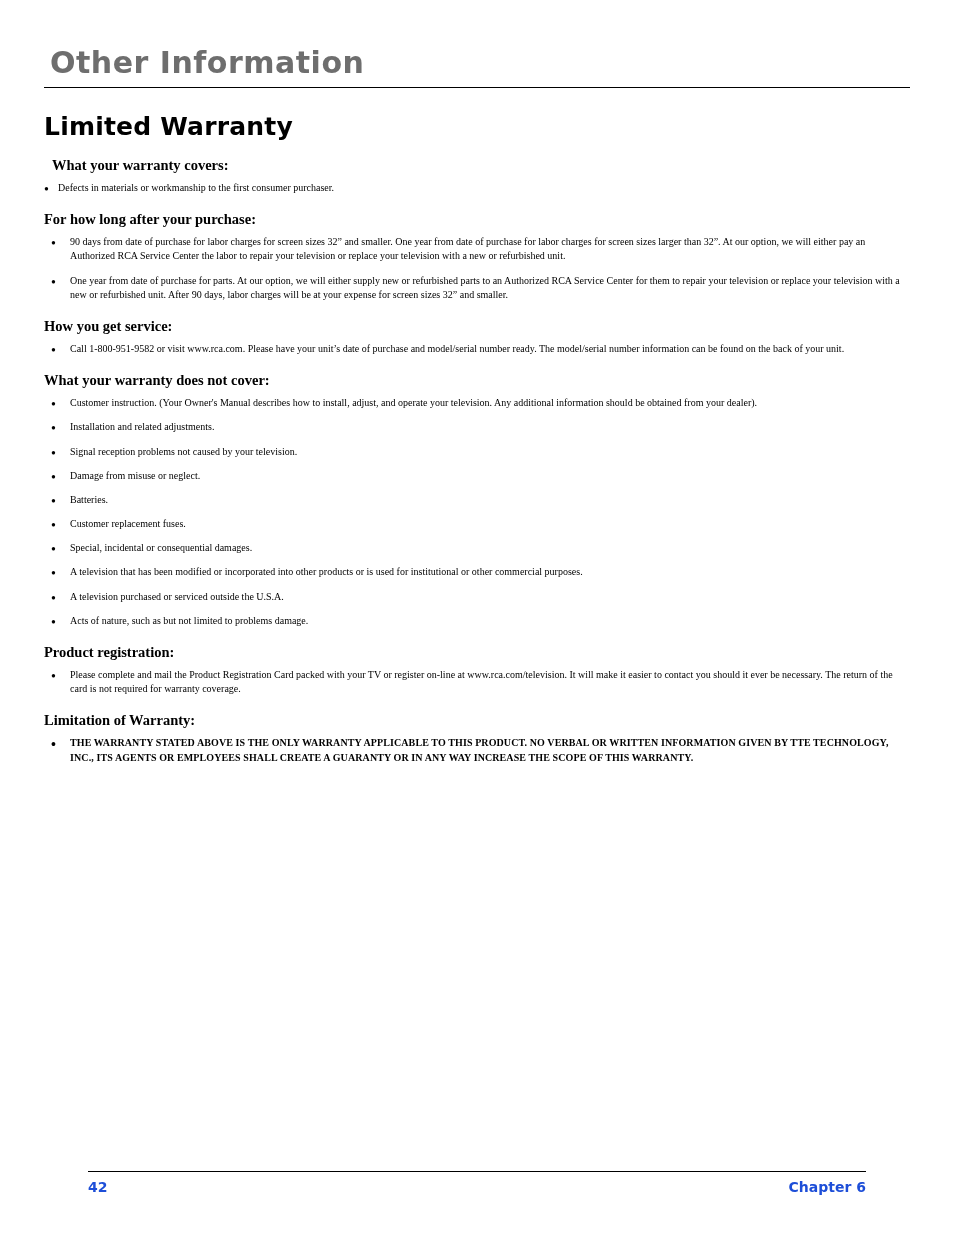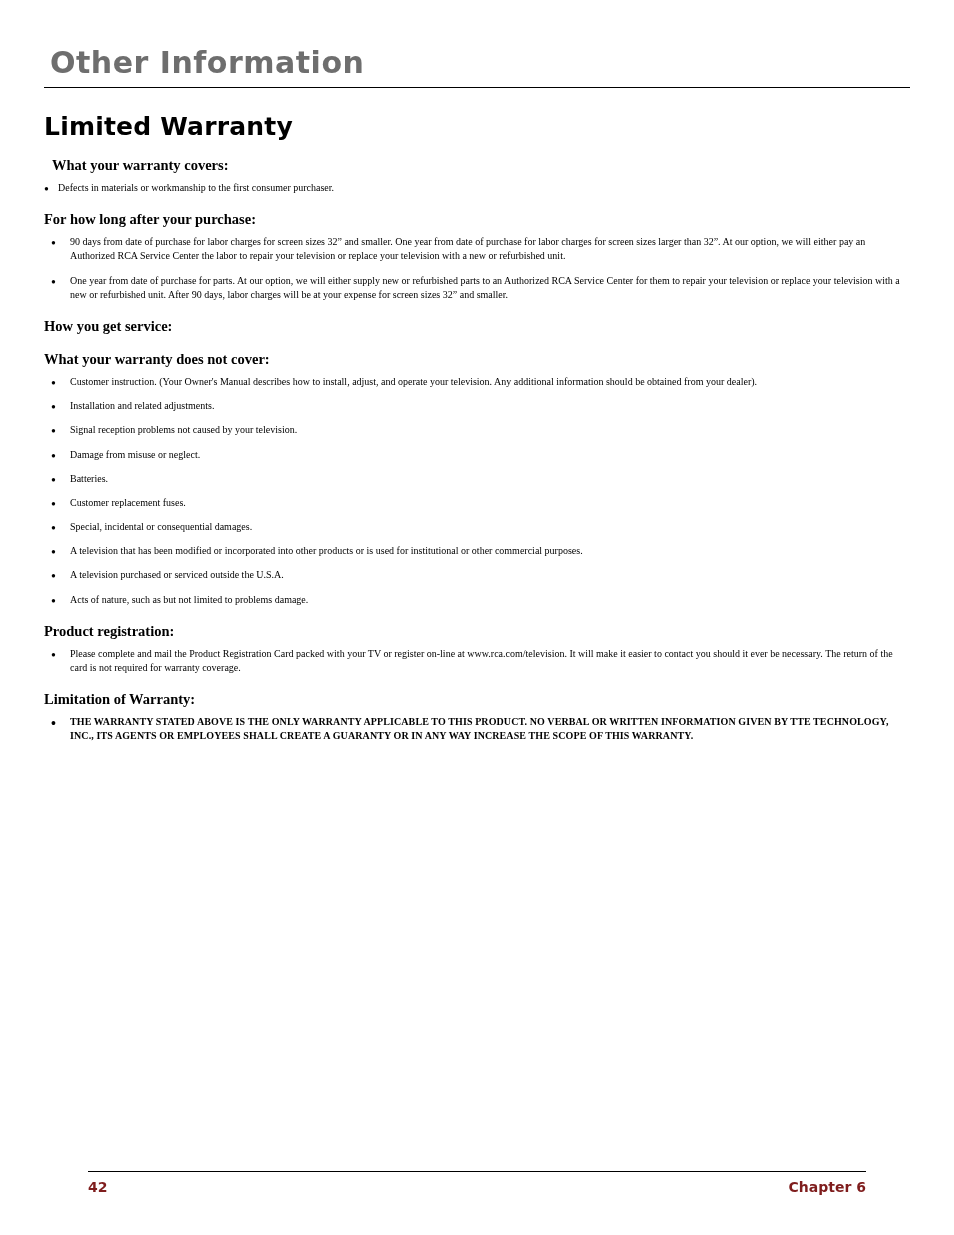--- a/index.html
+++ b/index.html
@@ -112,21 +112,21 @@
     border-bottom: 1px solid #000000;
   }
   .footer-row {
     display: flex;
     justify-content: space-between;
     align-items: baseline;
     padding-top: 7px;
     font-family: "DejaVu Sans", sans-serif;
     font-weight: bold;
     font-size: 14px;
-    color: #7f1d1d;
+    color: #1d4ed8;
   }
 </style>
 </head>
 <body>
 
 <div class="page">
 
   <div class="page-header">
     <div class="header-title">Other Information</div>
     <div class="header-rule"></div>
@@ -141,20 +141,21 @@
     </ul>
 
     <h2 class="section-head">For how long after your purchase:</h2>
     <ul class="bullets">
       <li>90 days from date of purchase for labor charges for screen sizes 32” and smaller. One year from date of purchase for labor charges for screen sizes larger than 32”. At our option, we will either pay an Authorized RCA Service Center the labor to repair your television or replace your television with a new or refurbished unit.</li>
       <li>One year from date of purchase for parts. At our option, we will either supply new or refurbished parts to an Authorized RCA Service Center for them to repair your television or replace your television with a new or refurbished unit. After 90 days, labor charges will be at your expense for screen sizes 32” and smaller.</li>
     </ul>
 
     <h2 class="section-head">How you get service:</h2>
     <ul class="bullets">
+      <li>Call 1-800-951-9582 or visit www.rca.com. Please have your unit’s date of purchase and model/serial number ready. The model/serial number information can be found on the back of your unit.</li>
     </ul>
 
     <h2 class="section-head">What your warranty does not cover:</h2>
     <ul class="bullets">
       <li>Customer instruction. (Your Owner's Manual describes how to install, adjust, and operate your television. Any additional information should be obtained from your dealer).</li>
       <li>Installation and related adjustments.</li>
       <li>Signal reception problems not caused by your television.</li>
       <li>Damage from misuse or neglect.</li>
       <li>Batteries.</li>
       <li>Customer replacement fuses.</li>

